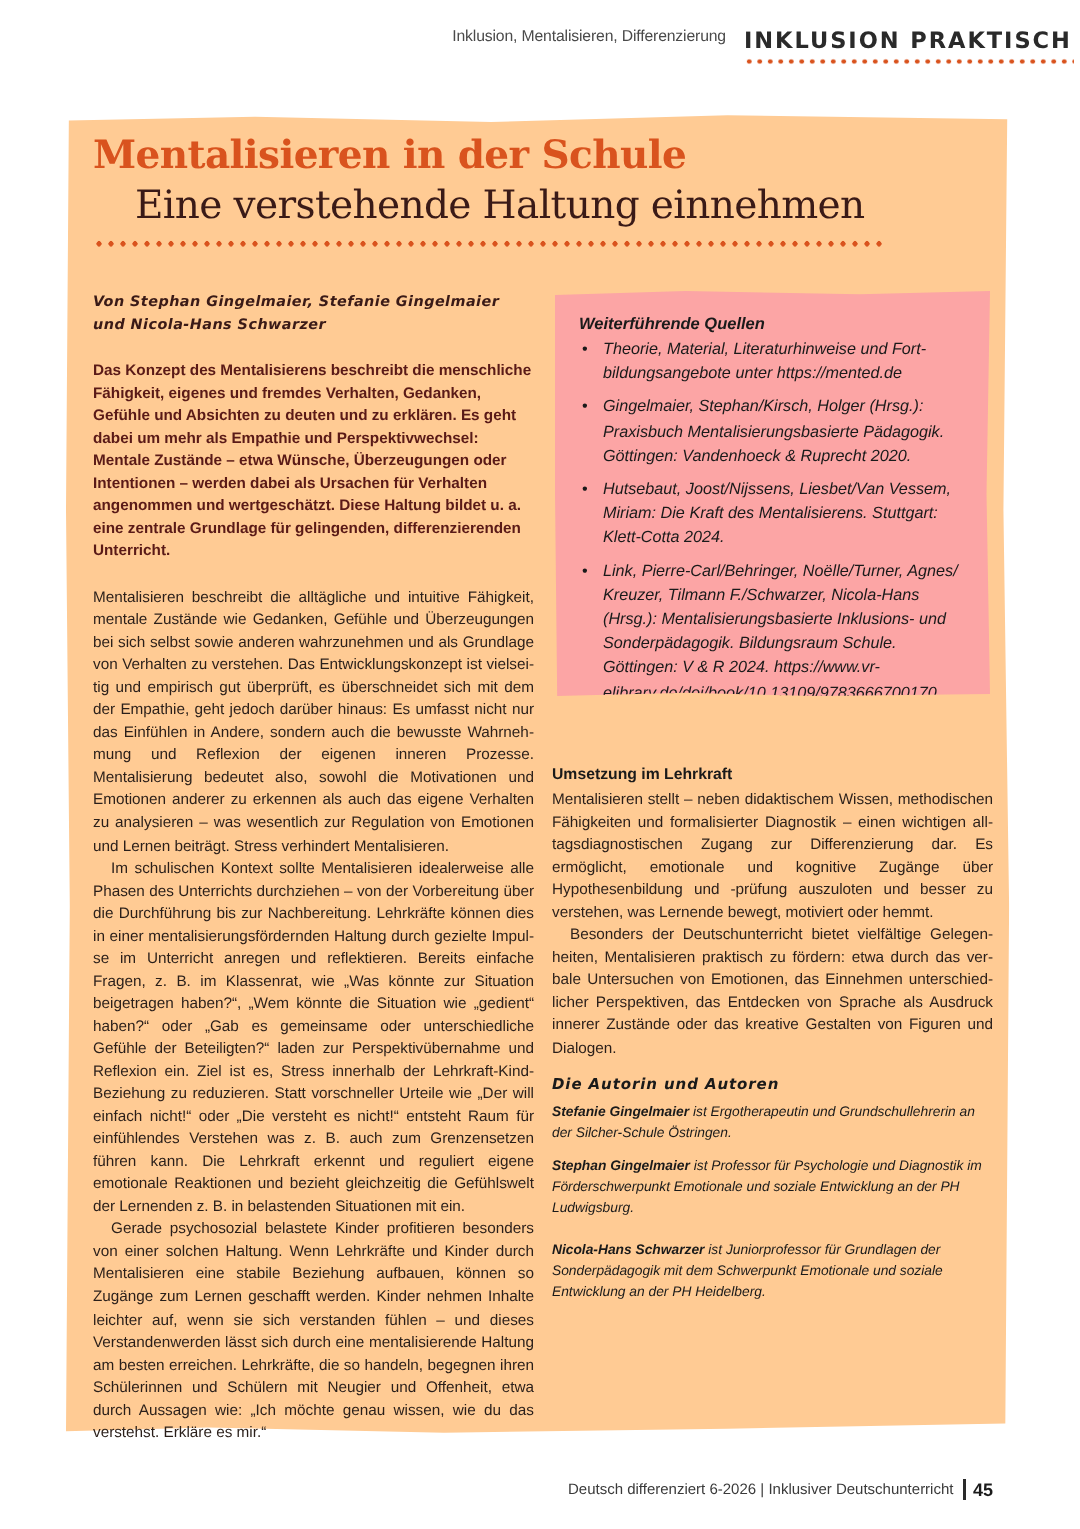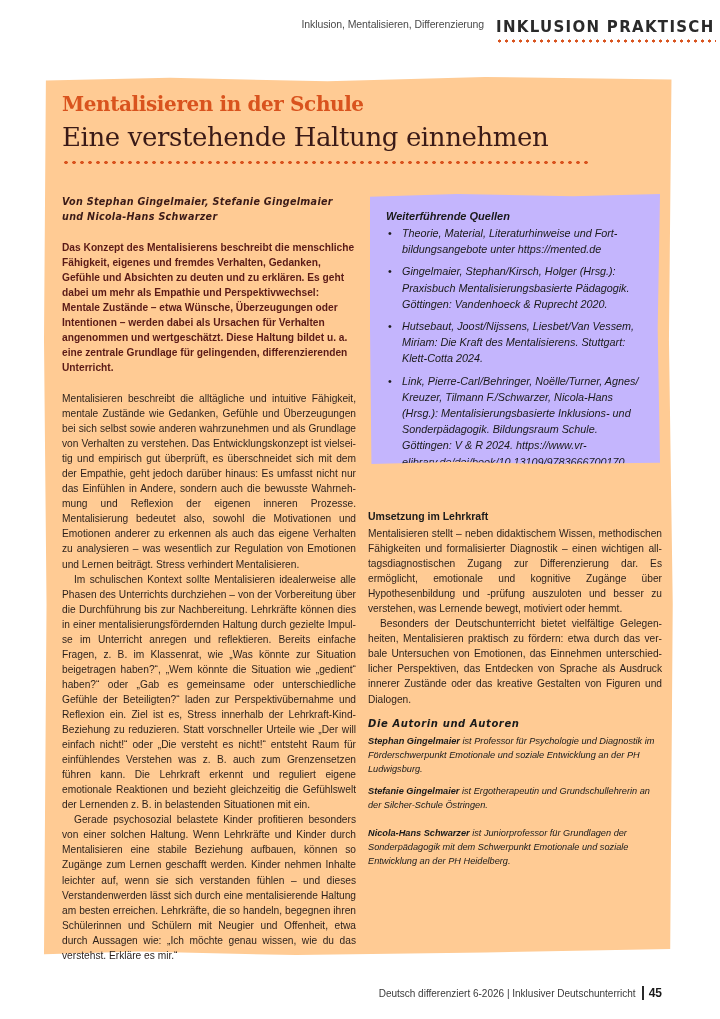--- a/index.html
+++ b/index.html
@@ -27,25 +27,25 @@
       background-size: 7px 4px; background-repeat: repeat-x;
       width: 220px;
     }
     .panel {
       position: absolute; left: 44px; top: 76px; width: 630px; height: 880px;
       background: #ffcb94;
       clip-path: polygon(0.3% 0.5%, 20% 0.2%, 45% 0.6%, 70% 0.1%, 99.6% 0.4%, 99.2% 30%, 99.8% 60%, 99.4% 99.2%, 70% 99.6%, 40% 99.9%, 15% 99.5%, 0% 99.8%, 0.4% 60%, 0% 30%);
     }
     .title-block { position: absolute; left: 62px; top: 88px; }
     .title-1 {
-      font-family: "DejaVu Serif", serif; font-weight: bold; font-size: 20px; color: #d9531e;
+      font-family: "DejaVu Serif", serif; font-weight: bold; font-size: 26px; color: #d9531e;
       letter-spacing: -0.4px; line-height: 32px;
     }
     .title-2 {
-      font-family: "DejaVu Serif", serif; font-size: 26px; color: #3a1a17; letter-spacing: -0.4px; line-height: 34px;
+      font-family: "DejaVu Serif", serif; font-size: 26px; color: #3a1a17; letter-spacing: -0.4px; line-height: 34px; margin-left: 28px;
     }
     .title-dots {
       margin-top: 6px; width: 530px; height: 5px;
       background-image: radial-gradient(circle, #d9531e 1.6px, transparent 1.9px);
       background-size: 8px 5px; background-repeat: repeat-x;
     }
     .col-left { position: absolute; left: 62px; top: 194px; width: 294px; }
     .byline {
       font-family: "DejaVu Sans", sans-serif; font-style: italic; font-weight: bold;
       font-size: 9.6px; line-height: 15px; color: #3a1a17; letter-spacing: 0.3px;
@@ -54,21 +54,21 @@
       margin-top: 16px; font-weight: bold; font-size: 10.2px; line-height: 15px; color: #5a1a17;
     }
     .body-text {
       font-size: 10.2px; line-height: 15.05px; color: #2a1f1a; text-align: justify; hyphens: manual;
     }
     .body-text p { margin: 0; }
     .body-text p + p { text-indent: 12px; }
     .col-left .body-text { margin-top: 16px; }
     .sources-box {
       position: absolute; left: 370px; top: 194px; width: 290px; height: 270px;
-      background: #c4b5fd;
+      background: #fca5a5;
       clip-path: polygon(0% 1%, 30% 0%, 70% 0.8%, 100% 0%, 99.2% 50%, 100% 99.5%, 60% 100%, 30% 99.2%, 0.5% 100%, 0% 50%);
     }
     .sources-inner { padding: 16px 14px 10px 16px; }
     .sources-title {
       font-style: italic; font-weight: bold; font-size: 11px; color: #1a1a1a; margin-bottom: 3px;
     }
     .sources-list { list-style: none; margin: 0; padding: 0; }
     .sources-list li {
       position: relative; padding-left: 16px; font-style: italic; font-size: 10.8px; line-height: 16.2px;
       color: #1a1a1a; margin-bottom: 6px;
@@ -135,22 +135,22 @@
   </div>
 </div>
 
 <div class="col-right">
   <div class="sub-heading">Umsetzung im Lehrkraft</div>
   <div class="body-text">
     <p>Mentalisieren stellt – neben didaktischem Wissen, methodischen Fähigkeiten und formalisierter Diagnostik – einen wichtigen all­tagsdiagnostischen Zugang zur Differenzierung dar. Es ermöglicht, emotionale und kognitive Zugänge über Hypothesenbildung und -prüfung auszuloten und besser zu verstehen, was Lernende bewegt, motiviert oder hemmt.</p>
     <p>Besonders der Deutschunterricht bietet vielfältige Gelegen­heiten, Mentalisieren praktisch zu fördern: etwa durch das ver­bale Untersuchen von Emotionen, das Einnehmen unterschied­licher Perspektiven, das Entdecken von Sprache als Ausdruck innerer Zustände oder das kreative Gestalten von Figuren und Dialogen.</p>
   </div>
   <div class="authors-title">Die Autorin und Autoren</div>
+  <div class="author-bio"><b>Stefanie Gingelmaier</b><span> ist Ergotherapeutin und Grundschullehrerin an der Silcher-Schule Östringen.</span></div>
   <div class="author-bio"><b>Stephan Gingelmaier</b><span> ist Professor für Psychologie und Diagnostik im Förderschwerpunkt Emotionale und soziale Entwicklung an der PH Ludwigsburg.</span></div>
-  <div class="author-bio"><b>Stefanie Gingelmaier</b><span> ist Ergotherapeutin und Grundschullehrerin an der Silcher-Schule Östringen.</span></div>
   <div class="author-bio gap"><b>Nicola-Hans Schwarzer</b><span> ist Juniorprofessor für Grundlagen der Sonderpädagogik mit dem Schwerpunkt Emotionale und soziale Entwicklung an der PH Heidelberg.</span></div>
 </div>
 
 <div class="footer">
   <span>Deutsch differenziert 6-2026 | Inklusiver Deutschunterricht</span>
   <span class="footer-sep"></span>
   <span class="footer-page">45</span>
 </div>
 
 </body></html>

